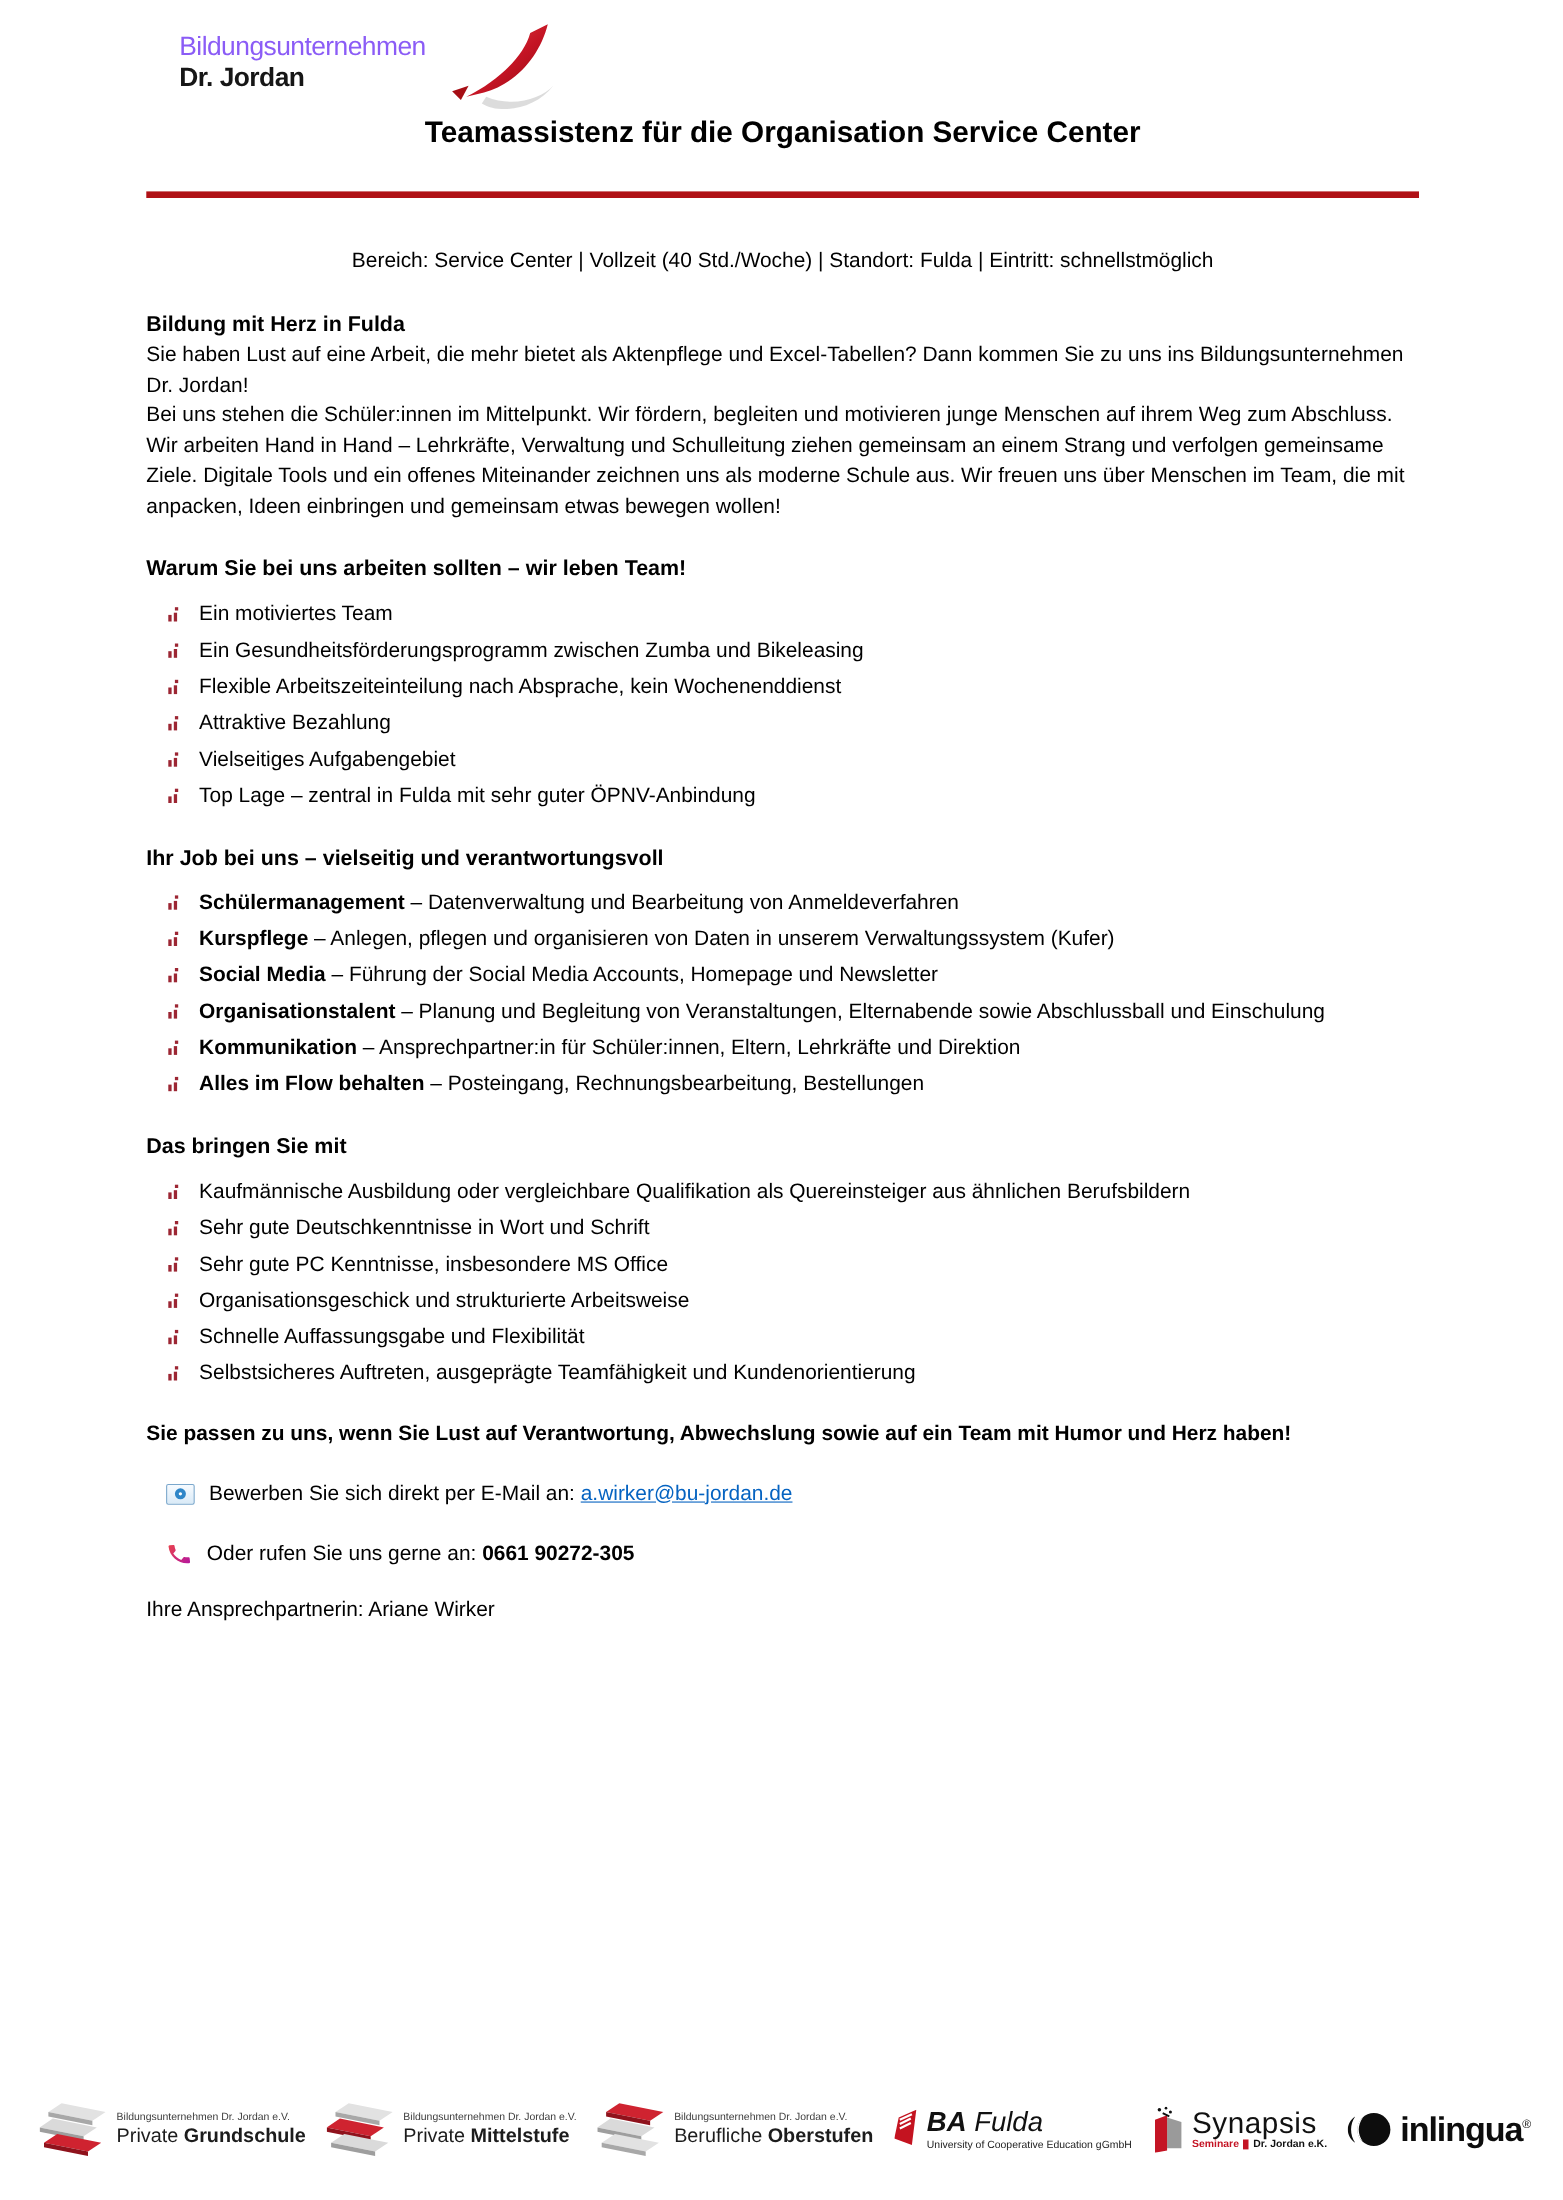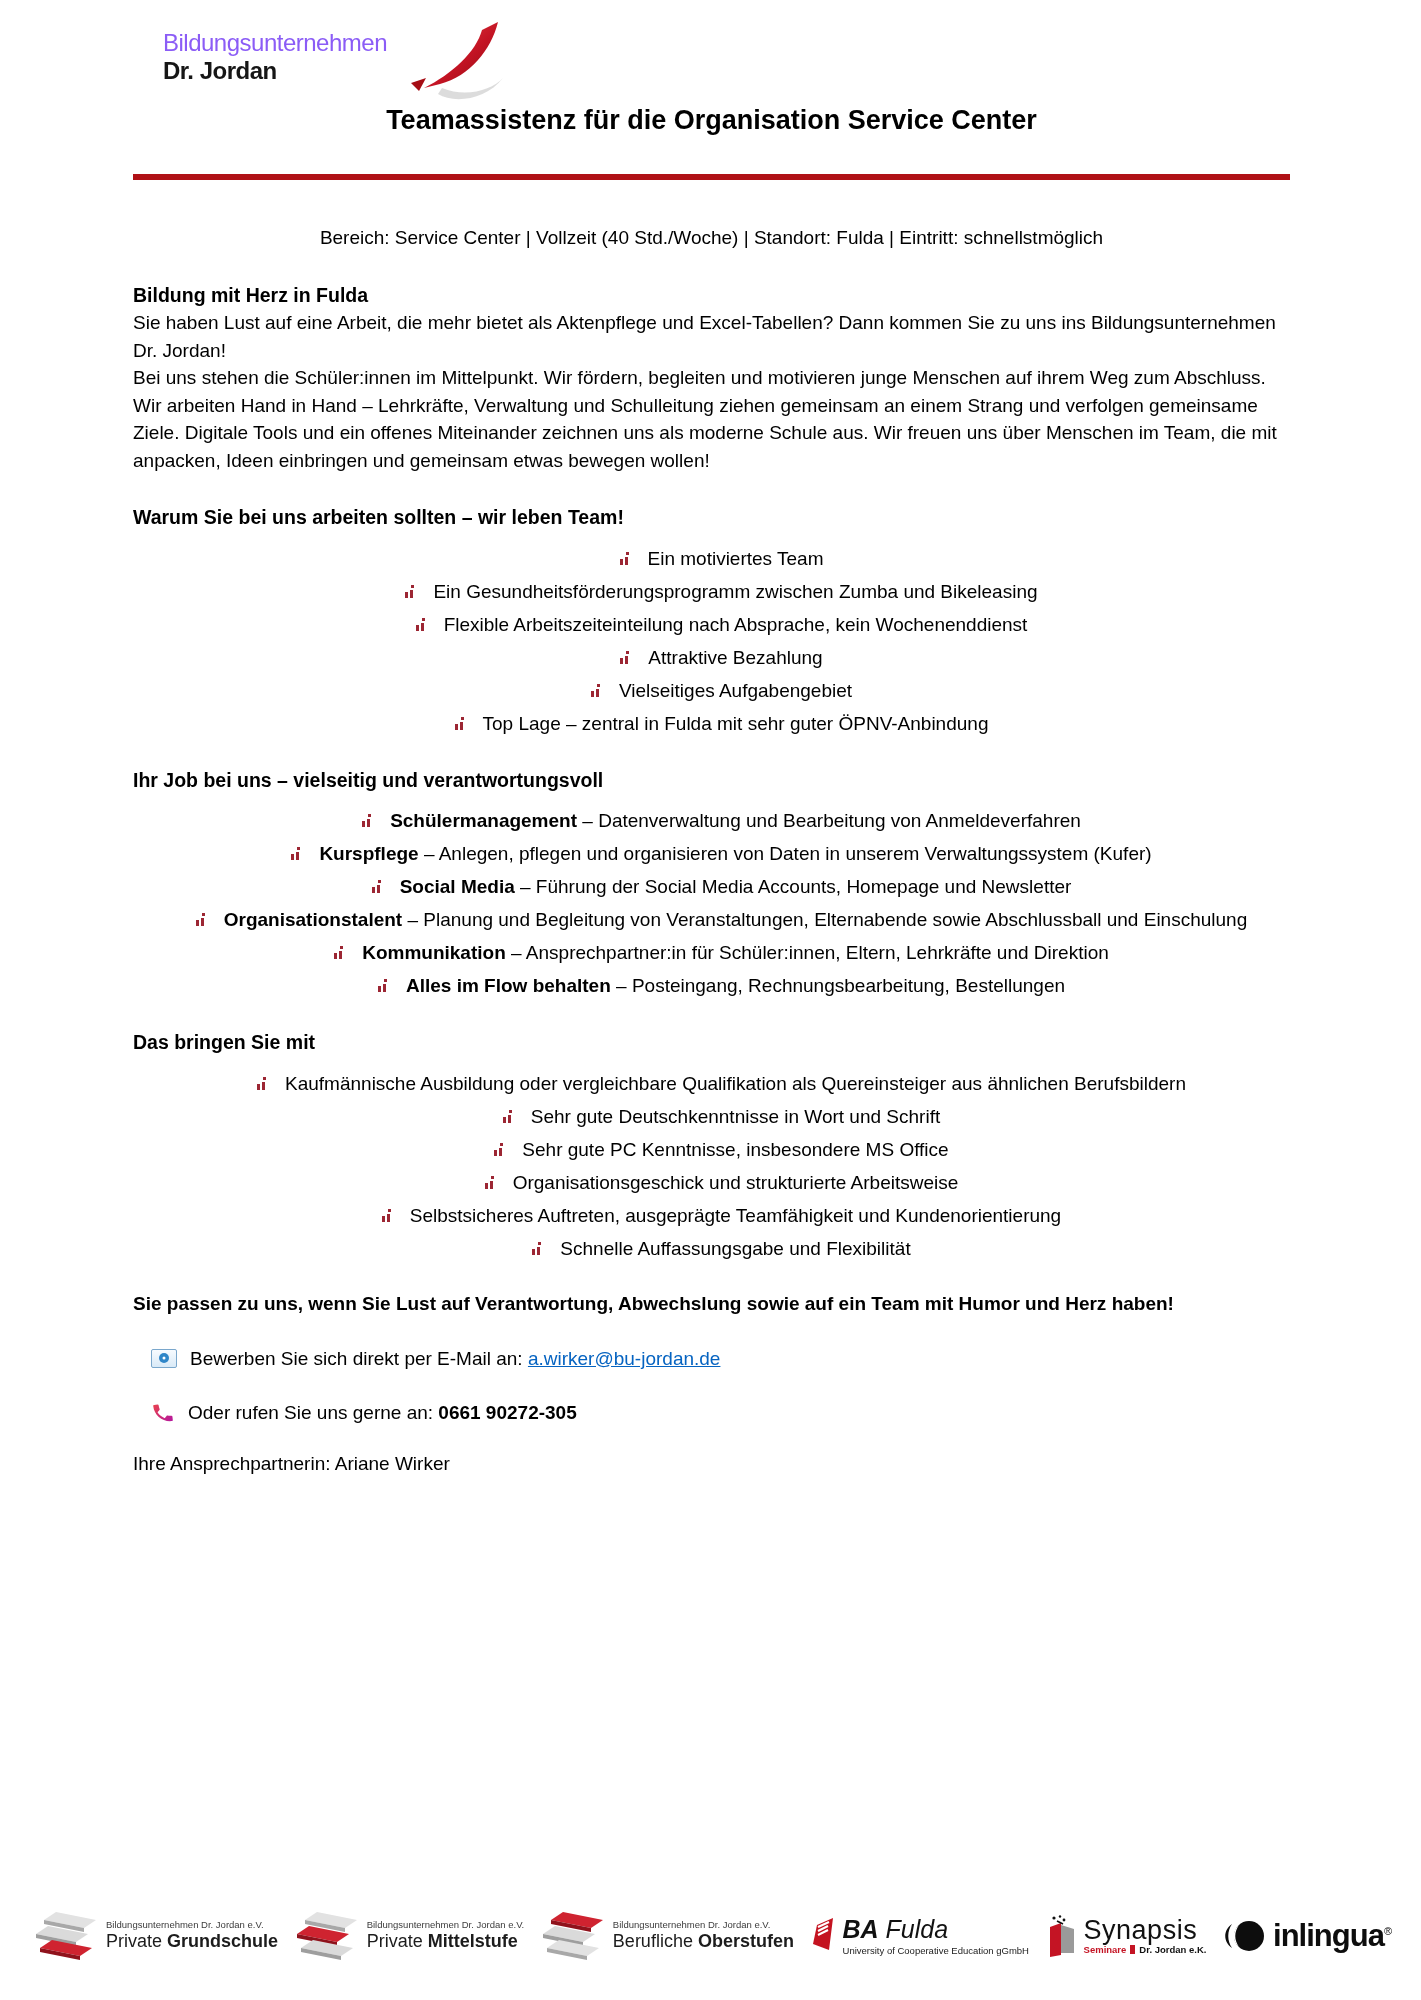--- a/index.html
+++ b/index.html
@@ -16,21 +16,21 @@
   .content{position:absolute;left:133px;top:104px;width:1157px;font-size:19px;line-height:27.5px;}
   .doc-title{font-size:27px;font-weight:bold;text-align:center;line-height:32px;}
   .red-rule{height:6px;background:#b01116;margin-top:38px;}
   .meta{margin-top:44px;text-align:center;}
 
   .sec-h{margin-top:30px;font-size:19.5px;font-weight:bold;
          text-underline-offset:4px;}
   .para{}
 
   ul.blist{list-style:none;margin:13px 0 0 0;padding:0 0 0 19px;}
-  ul.blist li{display:flex;align-items:flex-start;margin-bottom:6px;line-height:27px;justify-content:center;}
+  ul.blist li{display:flex;align-items:flex-start;margin-bottom:6px;line-height:27px;}
   .bullet-icon{flex:0 0 12px;width:12px;height:13px;margin-top:7px;background:
       linear-gradient(#9c2633,#9c2633) 7px 0px / 3px 3px no-repeat,
       linear-gradient(#9c2633,#9c2633) 1px 7px / 3px 6px no-repeat,
       linear-gradient(#9c2633,#9c2633) 6px 5px / 3px 8px no-repeat;}
   .li-text{margin-left:17px;}
   .li-text b{font-weight:bold;}
 
   .fit{margin-top:28px;font-weight:bold;line-height:28px;}
   .cta{margin-top:32px;font-weight:bold;}
 
@@ -175,25 +175,25 @@
       <li>
           <span class="bullet-icon"></span>
           <span class="li-text">Sehr gute PC Kenntnisse, insbesondere MS Office</span>
         </li>
       <li>
           <span class="bullet-icon"></span>
           <span class="li-text">Organisationsgeschick und strukturierte Arbeitsweise</span>
         </li>
       <li>
           <span class="bullet-icon"></span>
+          <span class="li-text">Schnelle Auffassungsgabe und Flexibilität</span>
+        </li>
+      <li>
+          <span class="bullet-icon"></span>
           <span class="li-text">Selbstsicheres Auftreten, ausgeprägte Teamfähigkeit und Kundenorientierung</span>
-        </li>
-      <li>
-          <span class="bullet-icon"></span>
-          <span class="li-text">Schnelle Auffassungsgabe und Flexibilität</span>
         </li>
     </ul>
 
     <div class="fit">Sie passen zu uns, wenn Sie Lust auf Verantwortung, Abwechslung sowie auf ein Team mit Humor und Herz haben!</div>
 
     <div class="c-row">
       <span class="email-icon"></span>
       <span class="c-text"><span>Bewerben Sie sich direkt per E-Mail an: </span><a class="mail-link" href="#">a.wirker@bu-jordan.de</a></span>
     </div>
 

